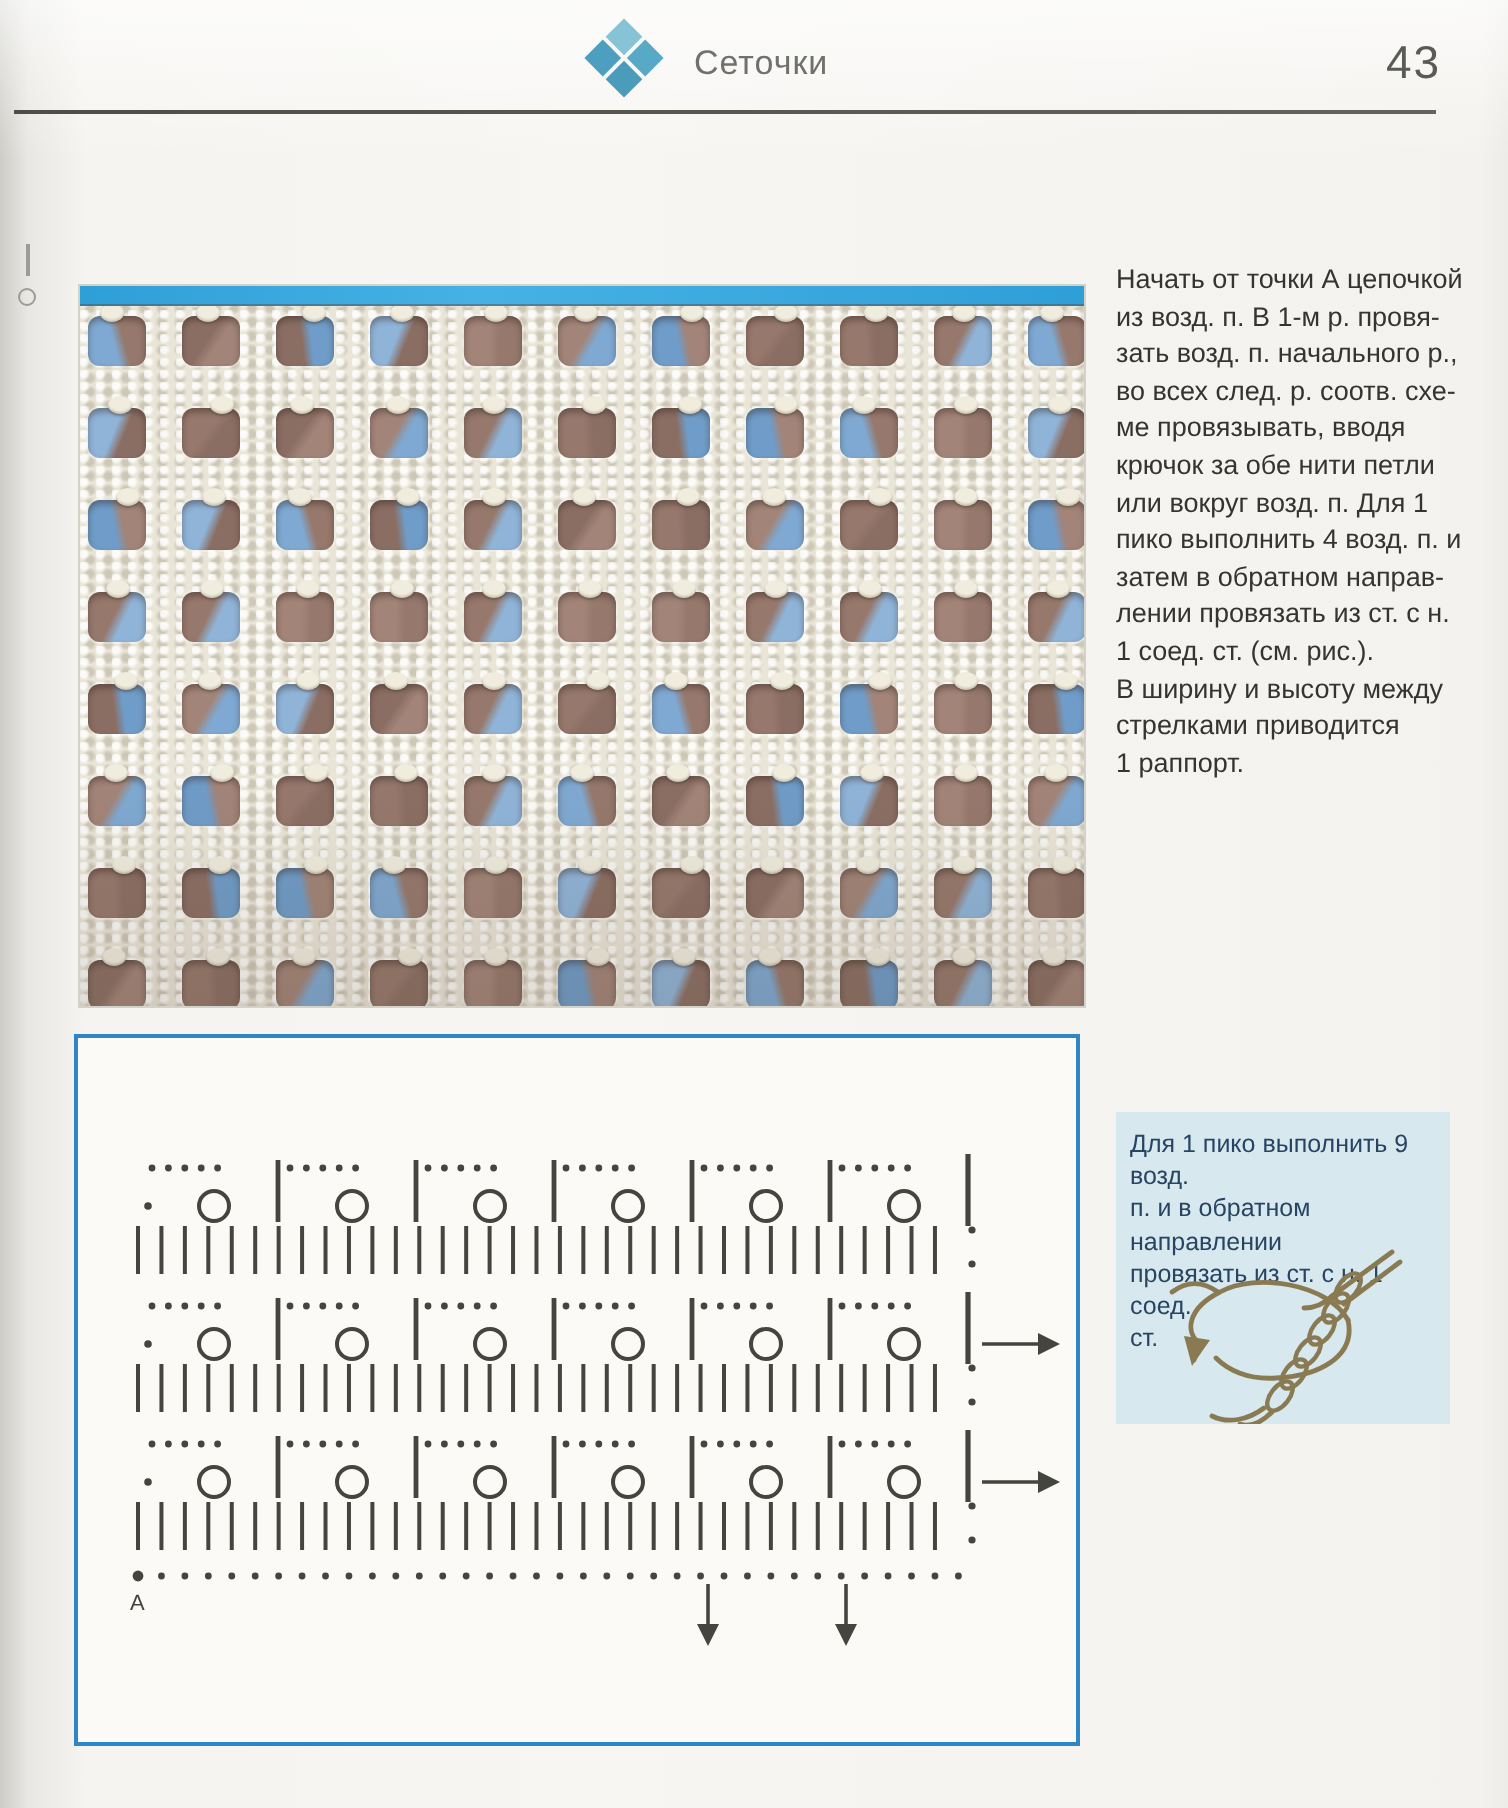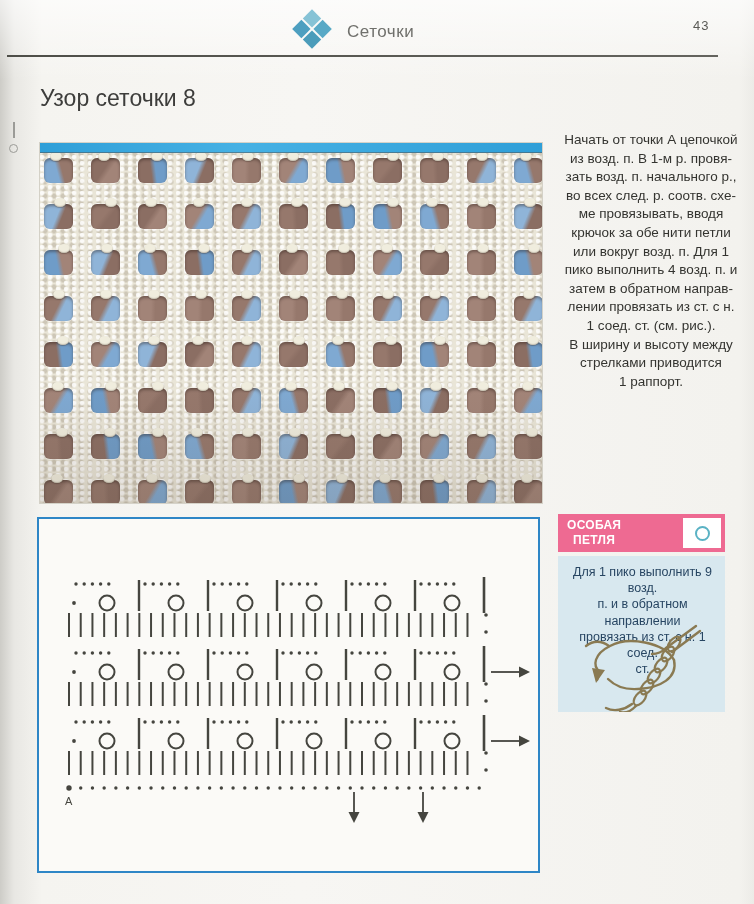--- a/index.html
+++ b/index.html
@@ -17,21 +17,21 @@
   }
   
   .diamond-grid{
     position:absolute;left:298px;top:15px;width:28px;height:28px;
     transform:rotate(45deg);
     display:grid;grid-template-columns:13px 13px;grid-template-rows:13px 13px;gap:2px;
   }
   .diamond-grid span{display:block;}
   .d1{background:#86c3d6;} .d2{background:#58a9c6;} .d3{background:#4d9fc0;} .d4{background:#4b9cba;}
   .section-title{position:absolute;left:347px;top:22px;font-size:17px;color:#70706c;letter-spacing:.5px;}
-  .page-number{position:absolute;left:693px;top:18px;font-size:13px;color:#5a5a56;letter-spacing:1px;}
+  .page-number{position:absolute;left:693px;top:18px;font-size:23px;color:#5a5a56;letter-spacing:1px;}
   .header-rule{position:absolute;left:7px;top:55px;width:711px;height:2px;
     background:linear-gradient(90deg,#4e4e48,#64645e);}
   
   .mark-line{position:absolute;left:13px;top:122px;width:2px;height:16px;background:#9b9b97;}
   .mark-circle{position:absolute;left:9px;top:144px;width:7px;height:7px;border:1.5px solid #9b9b97;border-radius:50%;}
   
   .page-title{position:absolute;left:40px;top:85px;font-size:23px;color:#3d3d3b;}
   
   .photo{
     position:absolute;left:40px;top:143px;width:502px;height:360px;overflow:hidden;
@@ -50,21 +50,21 @@
     display:grid;grid-template-columns:repeat(11,29px);grid-auto-rows:25px;
     column-gap:18px;row-gap:21px;padding:15px 0 0 4px;box-sizing:border-box;
   }
   .hole{position:relative;border-radius:6px;
     box-shadow:inset 0 2px 3px rgba(40,25,20,.4), 0 0 0 1px rgba(255,255,255,.3);}
   .picot{position:absolute;top:-6px;width:12px;height:9px;border-radius:50%;
     background:#f0edde;box-shadow:0 1px 1px rgba(70,55,45,.35), inset 0 -1px 1px rgba(120,105,85,.3);}
   .photo-shade{position:absolute;left:0;top:0;width:100%;height:100%;z-index:4;pointer-events:none;
     background:linear-gradient(180deg, rgba(0,0,0,0) 68%, rgba(88,72,58,.16));}
   
-  .pre{white-space:pre-line;text-align:center;}
+  .pre{white-space:pre-line;}
   .instructions{position:absolute;left:558px;top:131px;width:186px;
     font-size:13.5px;line-height:18.6px;color:#343430;}
   
   .chart-box{position:absolute;left:37px;top:517px;width:503px;height:356px;
     border:2px solid #2e86c6;background:#fbfaf7;box-sizing:border-box;}
   
   .sp-header{position:absolute;left:558px;top:514px;width:167px;height:38px;background:#ee6a92;}
   .sp-title{position:absolute;left:9px;top:4px;font-size:12px;line-height:15px;font-weight:bold;color:#ffffff;letter-spacing:.3px;}
   .sp-symbol-box{position:absolute;right:4px;top:4px;width:38px;height:30px;background:#ffffff;
     display:flex;align-items:center;justify-content:center;}
@@ -84,21 +84,20 @@
     <span class="d3"></span>
     <span class="d4"></span>
   </div>
   <div class="section-title">Сеточки</div>
   <div class="page-number">43</div>
   <div class="header-rule"></div>
 
   <div class="mark-line"></div>
   <div class="mark-circle"></div>
 
-  <div class="page-title">Узор сеточки 8</div>
 
   <div class="photo">
     <div class="mesh" id="mesh">
         <div class="hole" style="background: linear-gradient(75deg, rgb(127, 169, 210) 45%, rgb(150, 120, 108) 60%);">
           <span class="picot" style="left: 22%;"></span>
         </div>
         <div class="hole" style="background: linear-gradient(124deg, rgb(139, 110, 99) 45%, rgb(162, 132, 120) 60%);">
           <span class="picot" style="left: 23%;"></span>
         </div>
         <div class="hole" style="background: linear-gradient(83deg, rgb(139, 110, 99) 45%, rgb(111, 156, 200) 60%);">
@@ -662,27 +661,20 @@
         <path d="M480,147.5 L491,153 L480,158.5 Z" fill="#45453f"></path>
         <line x1="452" y1="222" x2="480" y2="222" stroke="#45453f" stroke-width="1.8"></line>
         <path d="M480,216.5 L491,222 L480,227.5 Z" fill="#45453f"></path>
         <line x1="315" y1="273" x2="315" y2="293" stroke="#45453f" stroke-width="1.8"></line>
         <path d="M309.5,293 L320.5,293 L315,304 Z" fill="#45453f"></path>
         <line x1="384" y1="273" x2="384" y2="293" stroke="#45453f" stroke-width="1.8"></line>
         <path d="M378.5,293 L389.5,293 L384,304 Z" fill="#45453f"></path>
       </svg>
   </div>
 
-  <div class="sp-header">
-    <div class="sp-title pre">ОСОБАЯ
-ПЕТЛЯ</div>
-    <div class="sp-symbol-box">
-      <span class="sp-symbol"></span>
-    </div>
-  </div>
   <div class="sp-body">
     <div class="sp-text pre">Для 1 пико выполнить 9 возд.
 п. и в обратном направлении
 провязать из ст. с н. 1 соед.
 ст.</div>
     <svg class="sp-illustration" width="126" height="90" viewBox="0 0 126 90" fill="none" stroke="#8a7a52" stroke-width="2.4" stroke-linecap="round">
 
       <path d="M6,24 C14,18 22,19 29,24"></path>
       <path d="M52,82 C44,88 34,90 26,86"></path>
       <path d="M56,84 C52,88 46,92 40,90"></path>

